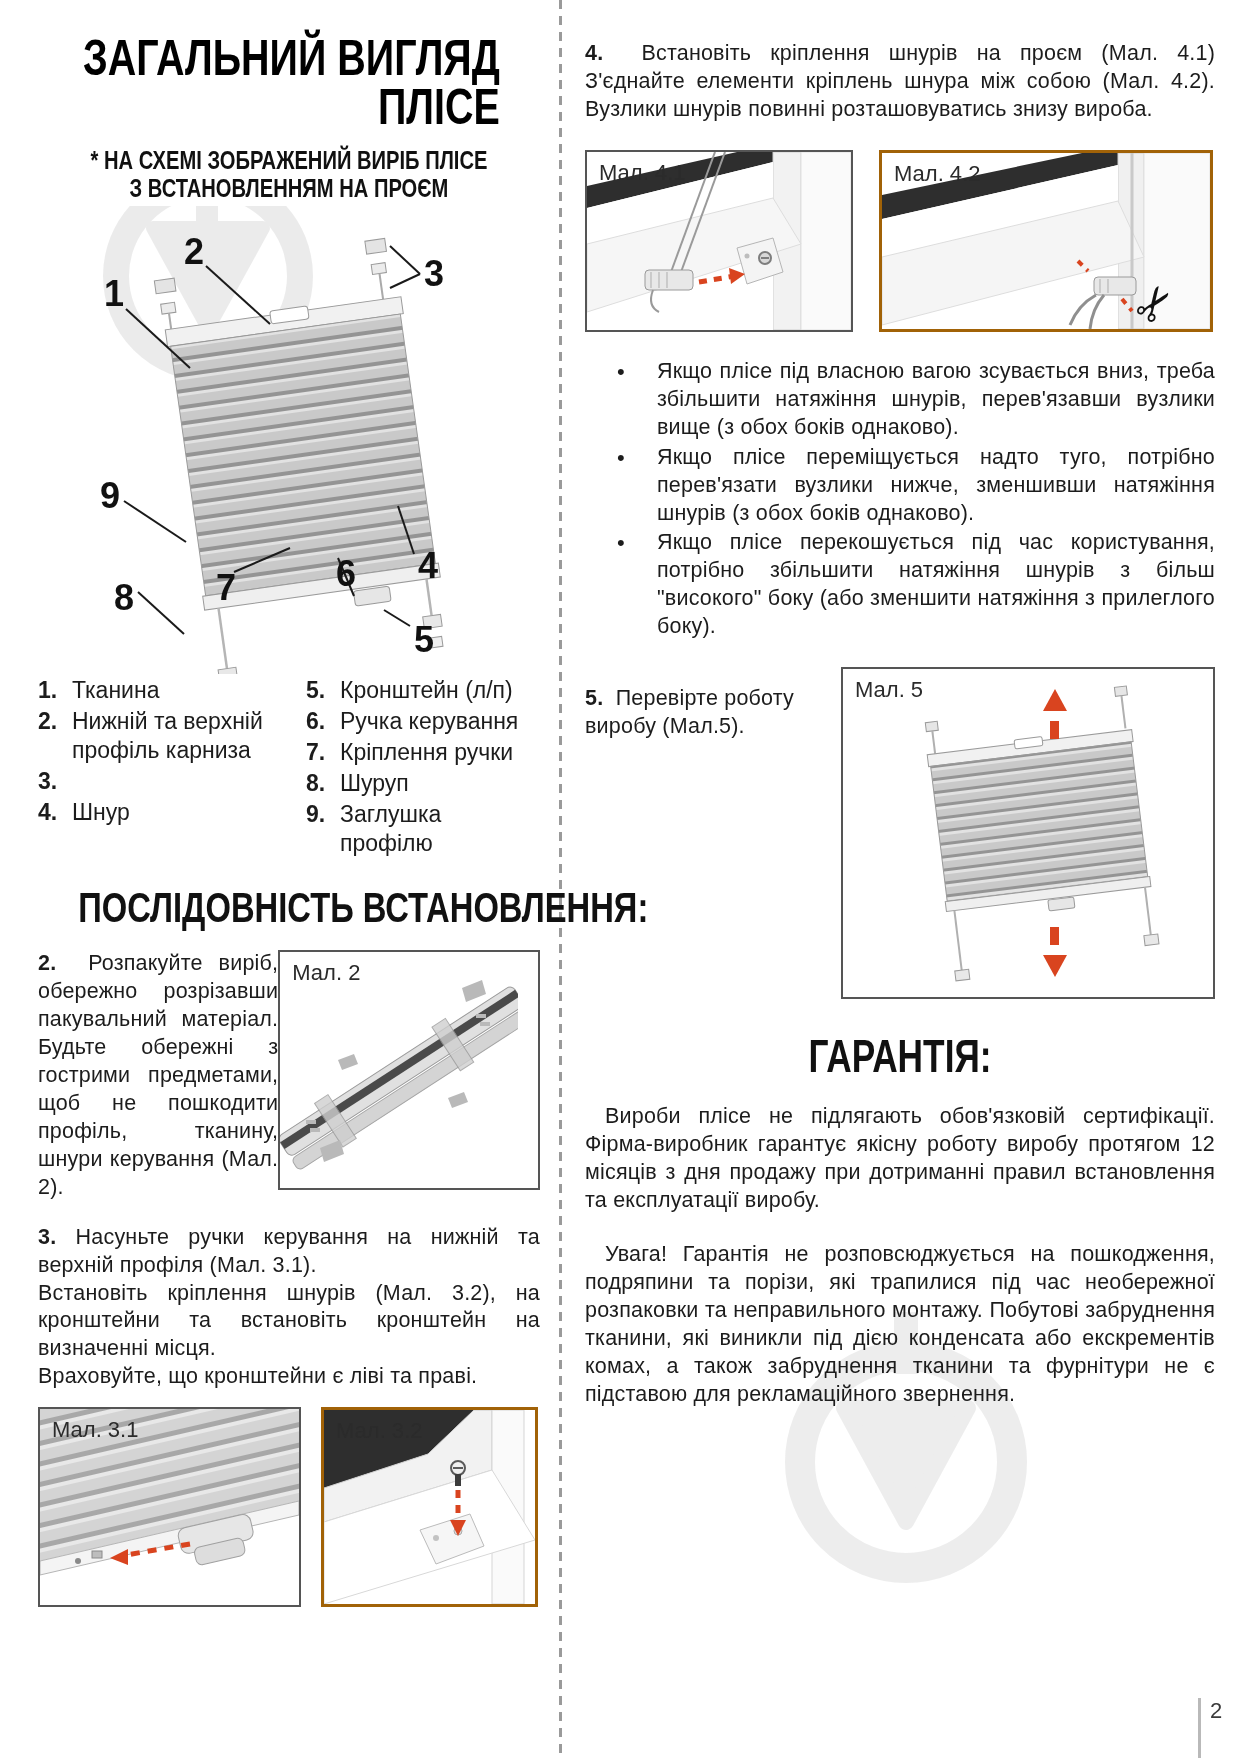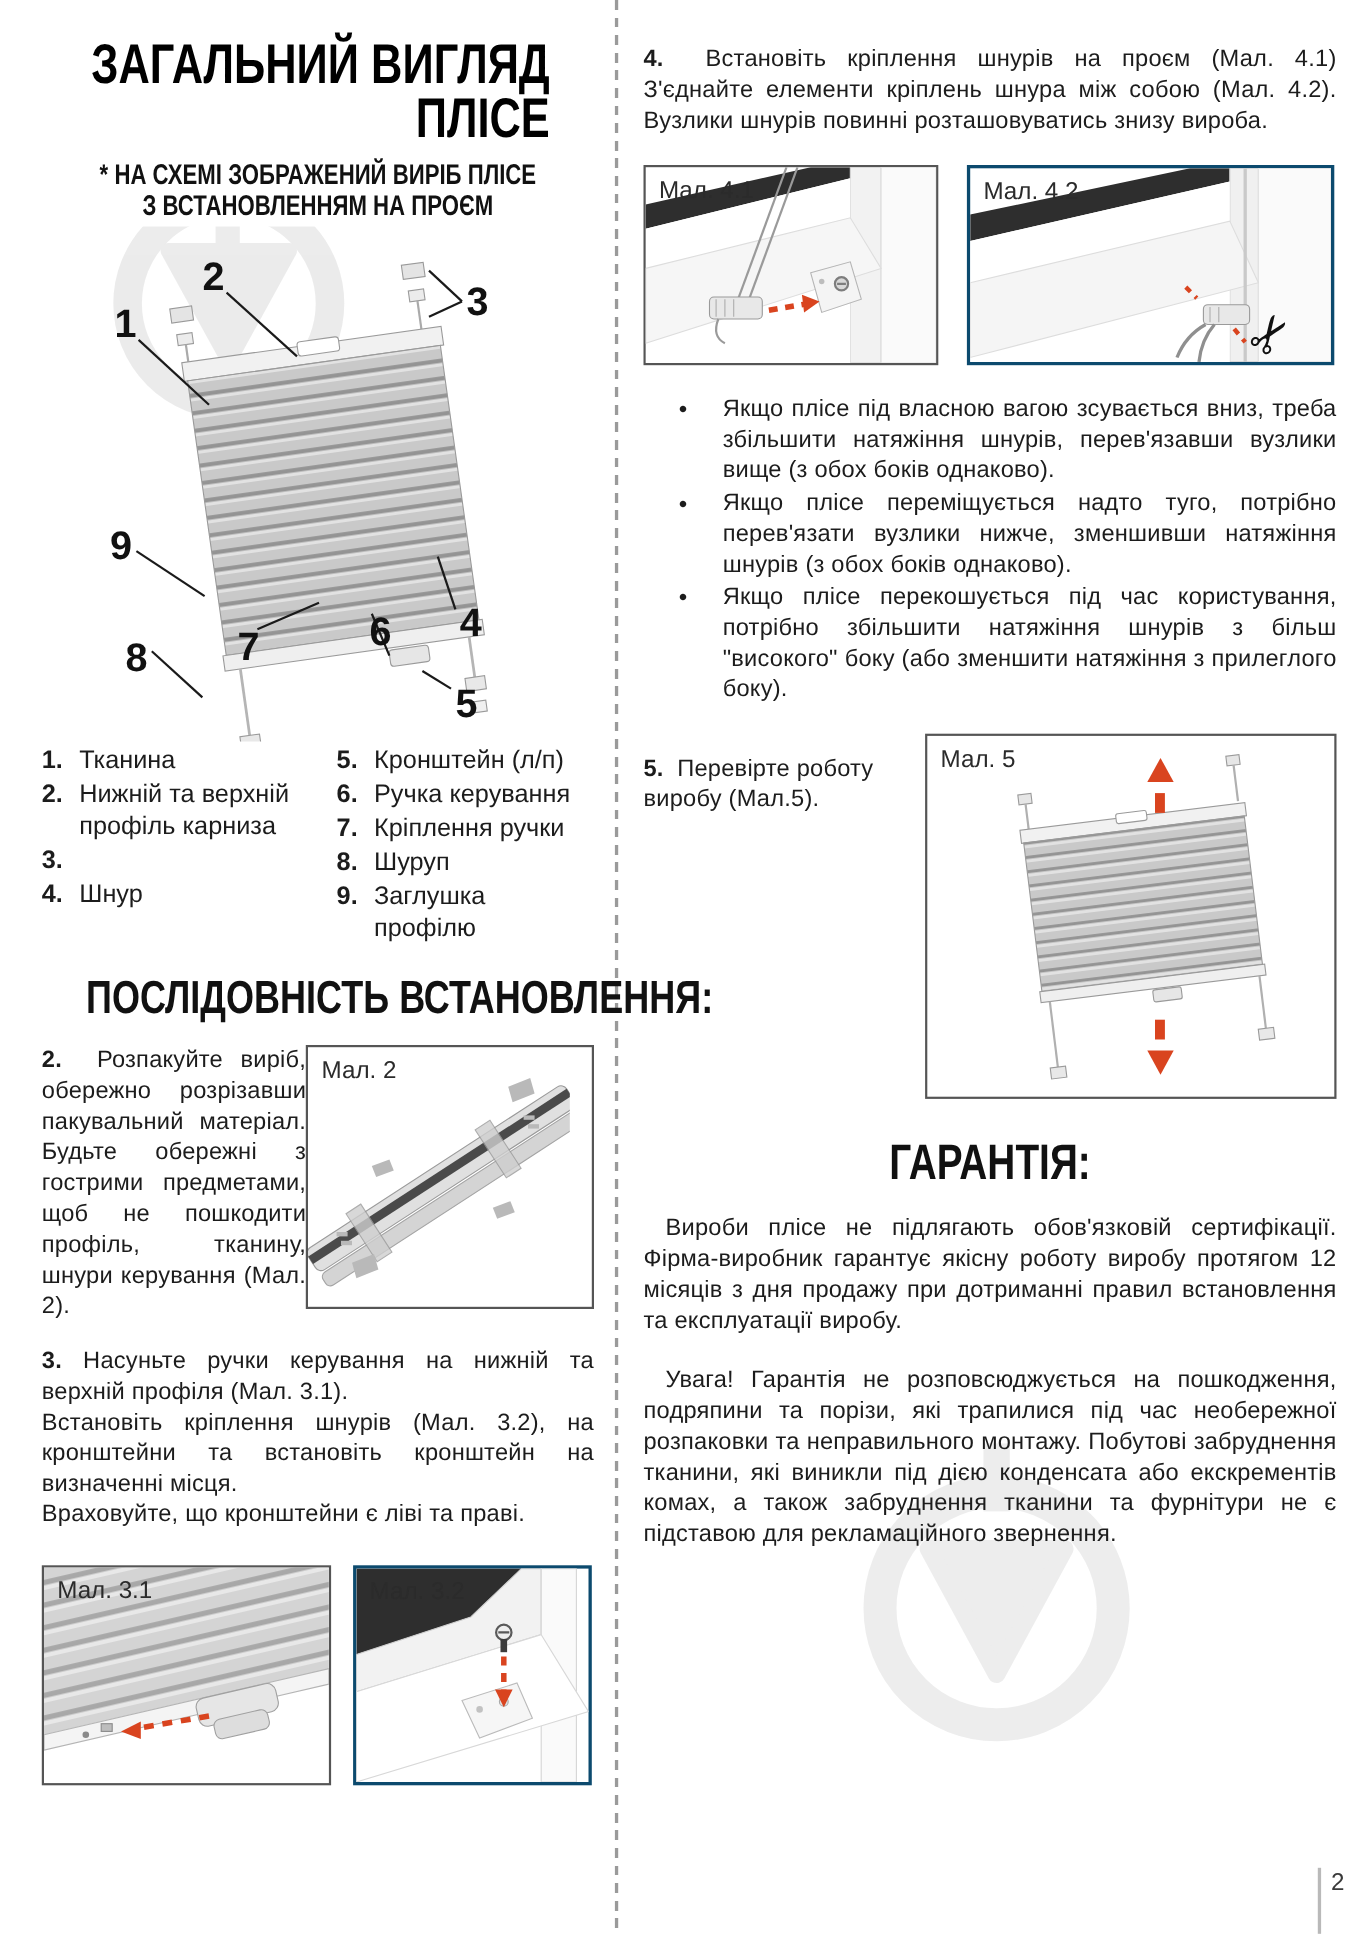--- a/index.html
+++ b/index.html
@@ -31,26 +31,26 @@
   .legend-item { display:flex; margin-bottom:2px; }
   .legend-num  { font-weight:bold; width:34px; flex:none; }
   .legend-text { flex:1; }
 
   .step2-row { display:flex; gap:0; margin-top:2px; }
   .step2-text { width:248px; }
   .stepnum { font-weight:bold; }
 
   .figbox { position:relative; background:#fff; box-sizing:border-box; }
   .border-thin  { border:2px solid #555; }
-  .border-thick { border:3px solid #0c4a6e;text-align:center; }
+  .border-thick { border:3px solid #a16207;text-align:center; }
   .figlabel { position:absolute; top:8px; left:12px; font-size:22px; color:#2b2b2b; z-index:2; }
   .figbox svg { position:absolute; left:0; top:0; }
 
   .fig2  { width:270px; height:240px; }
-  .figs3-row { display:flex; gap:20px; margin-top:32px; }
+  .figs3-row { display:flex; gap:20px; margin-top:16px; }
   .fig31 { width:263px; height:200px; }
   .fig32 { width:217px; height:200px; }
 
   .figs4-row { display:flex; gap:26px; margin-top:26px; }
   .fig41 { width:268px; height:182px; }
   .fig42 { width:334px; height:182px; }
 
   .bullets { margin-top:26px; }
   .bullet { display:flex; margin-bottom:2px; }
   .bdot { width:72px; flex:none; padding-left:32px; box-sizing:border-box; font-size:22px; }

